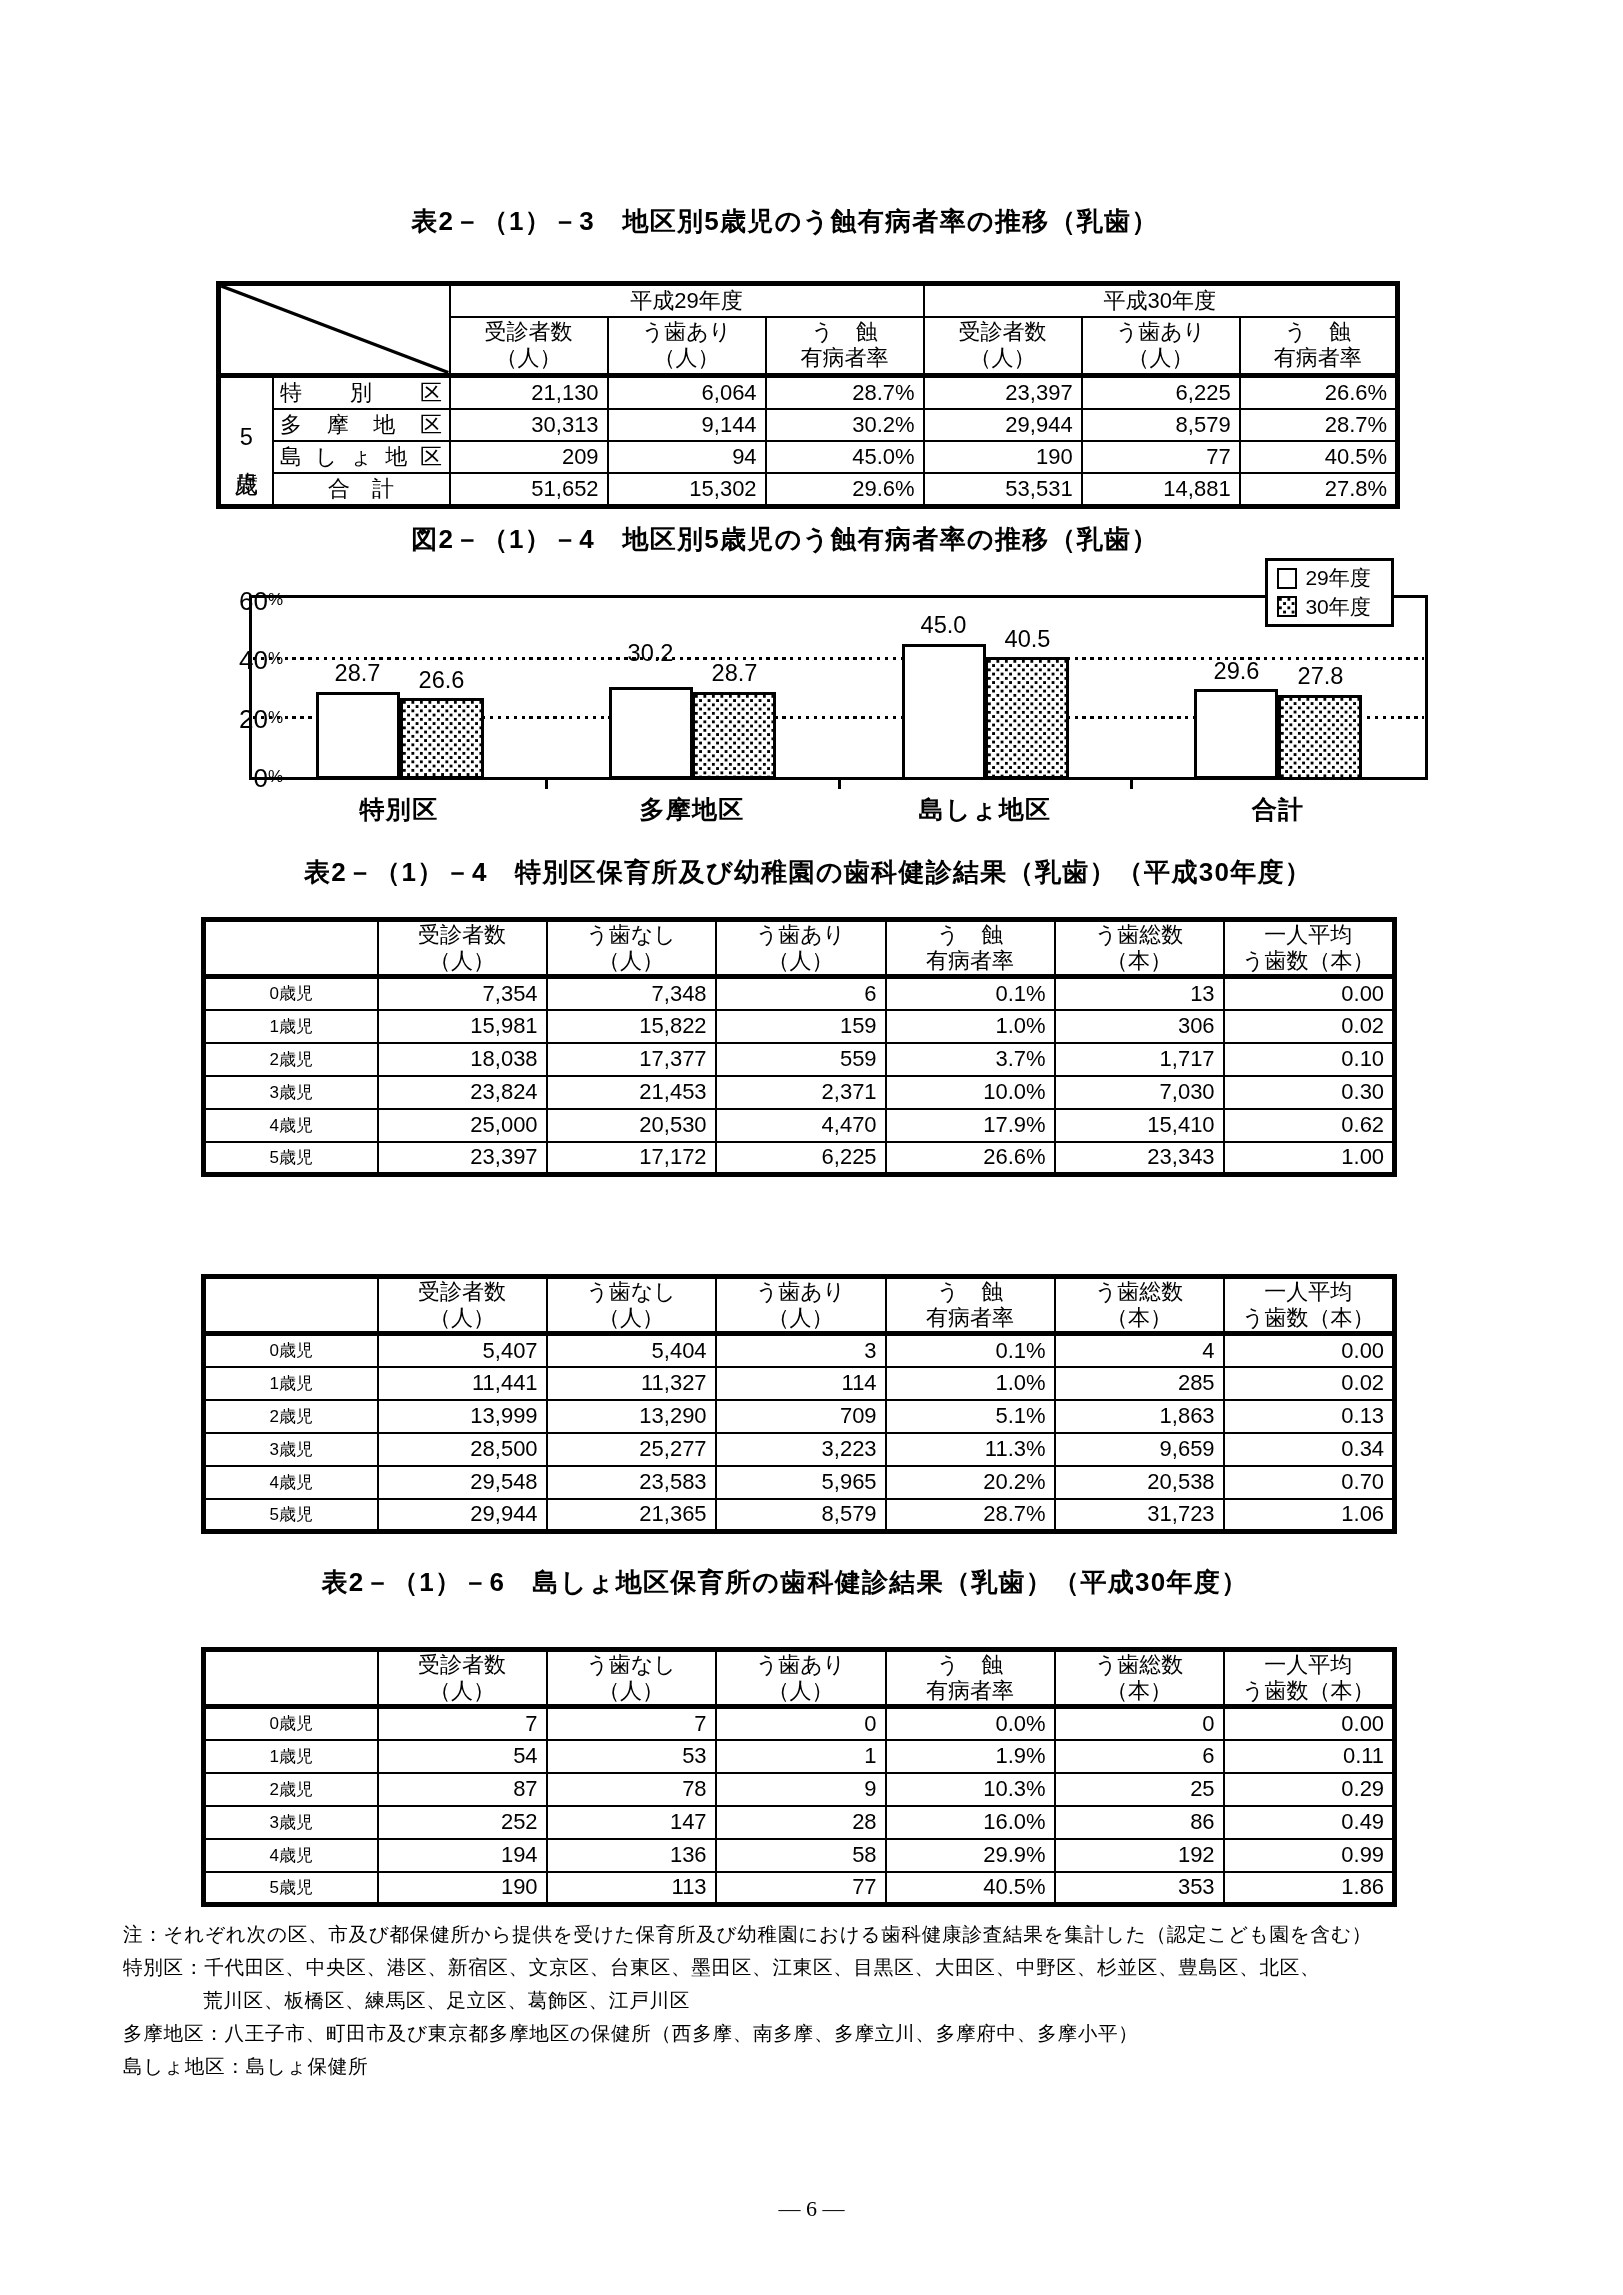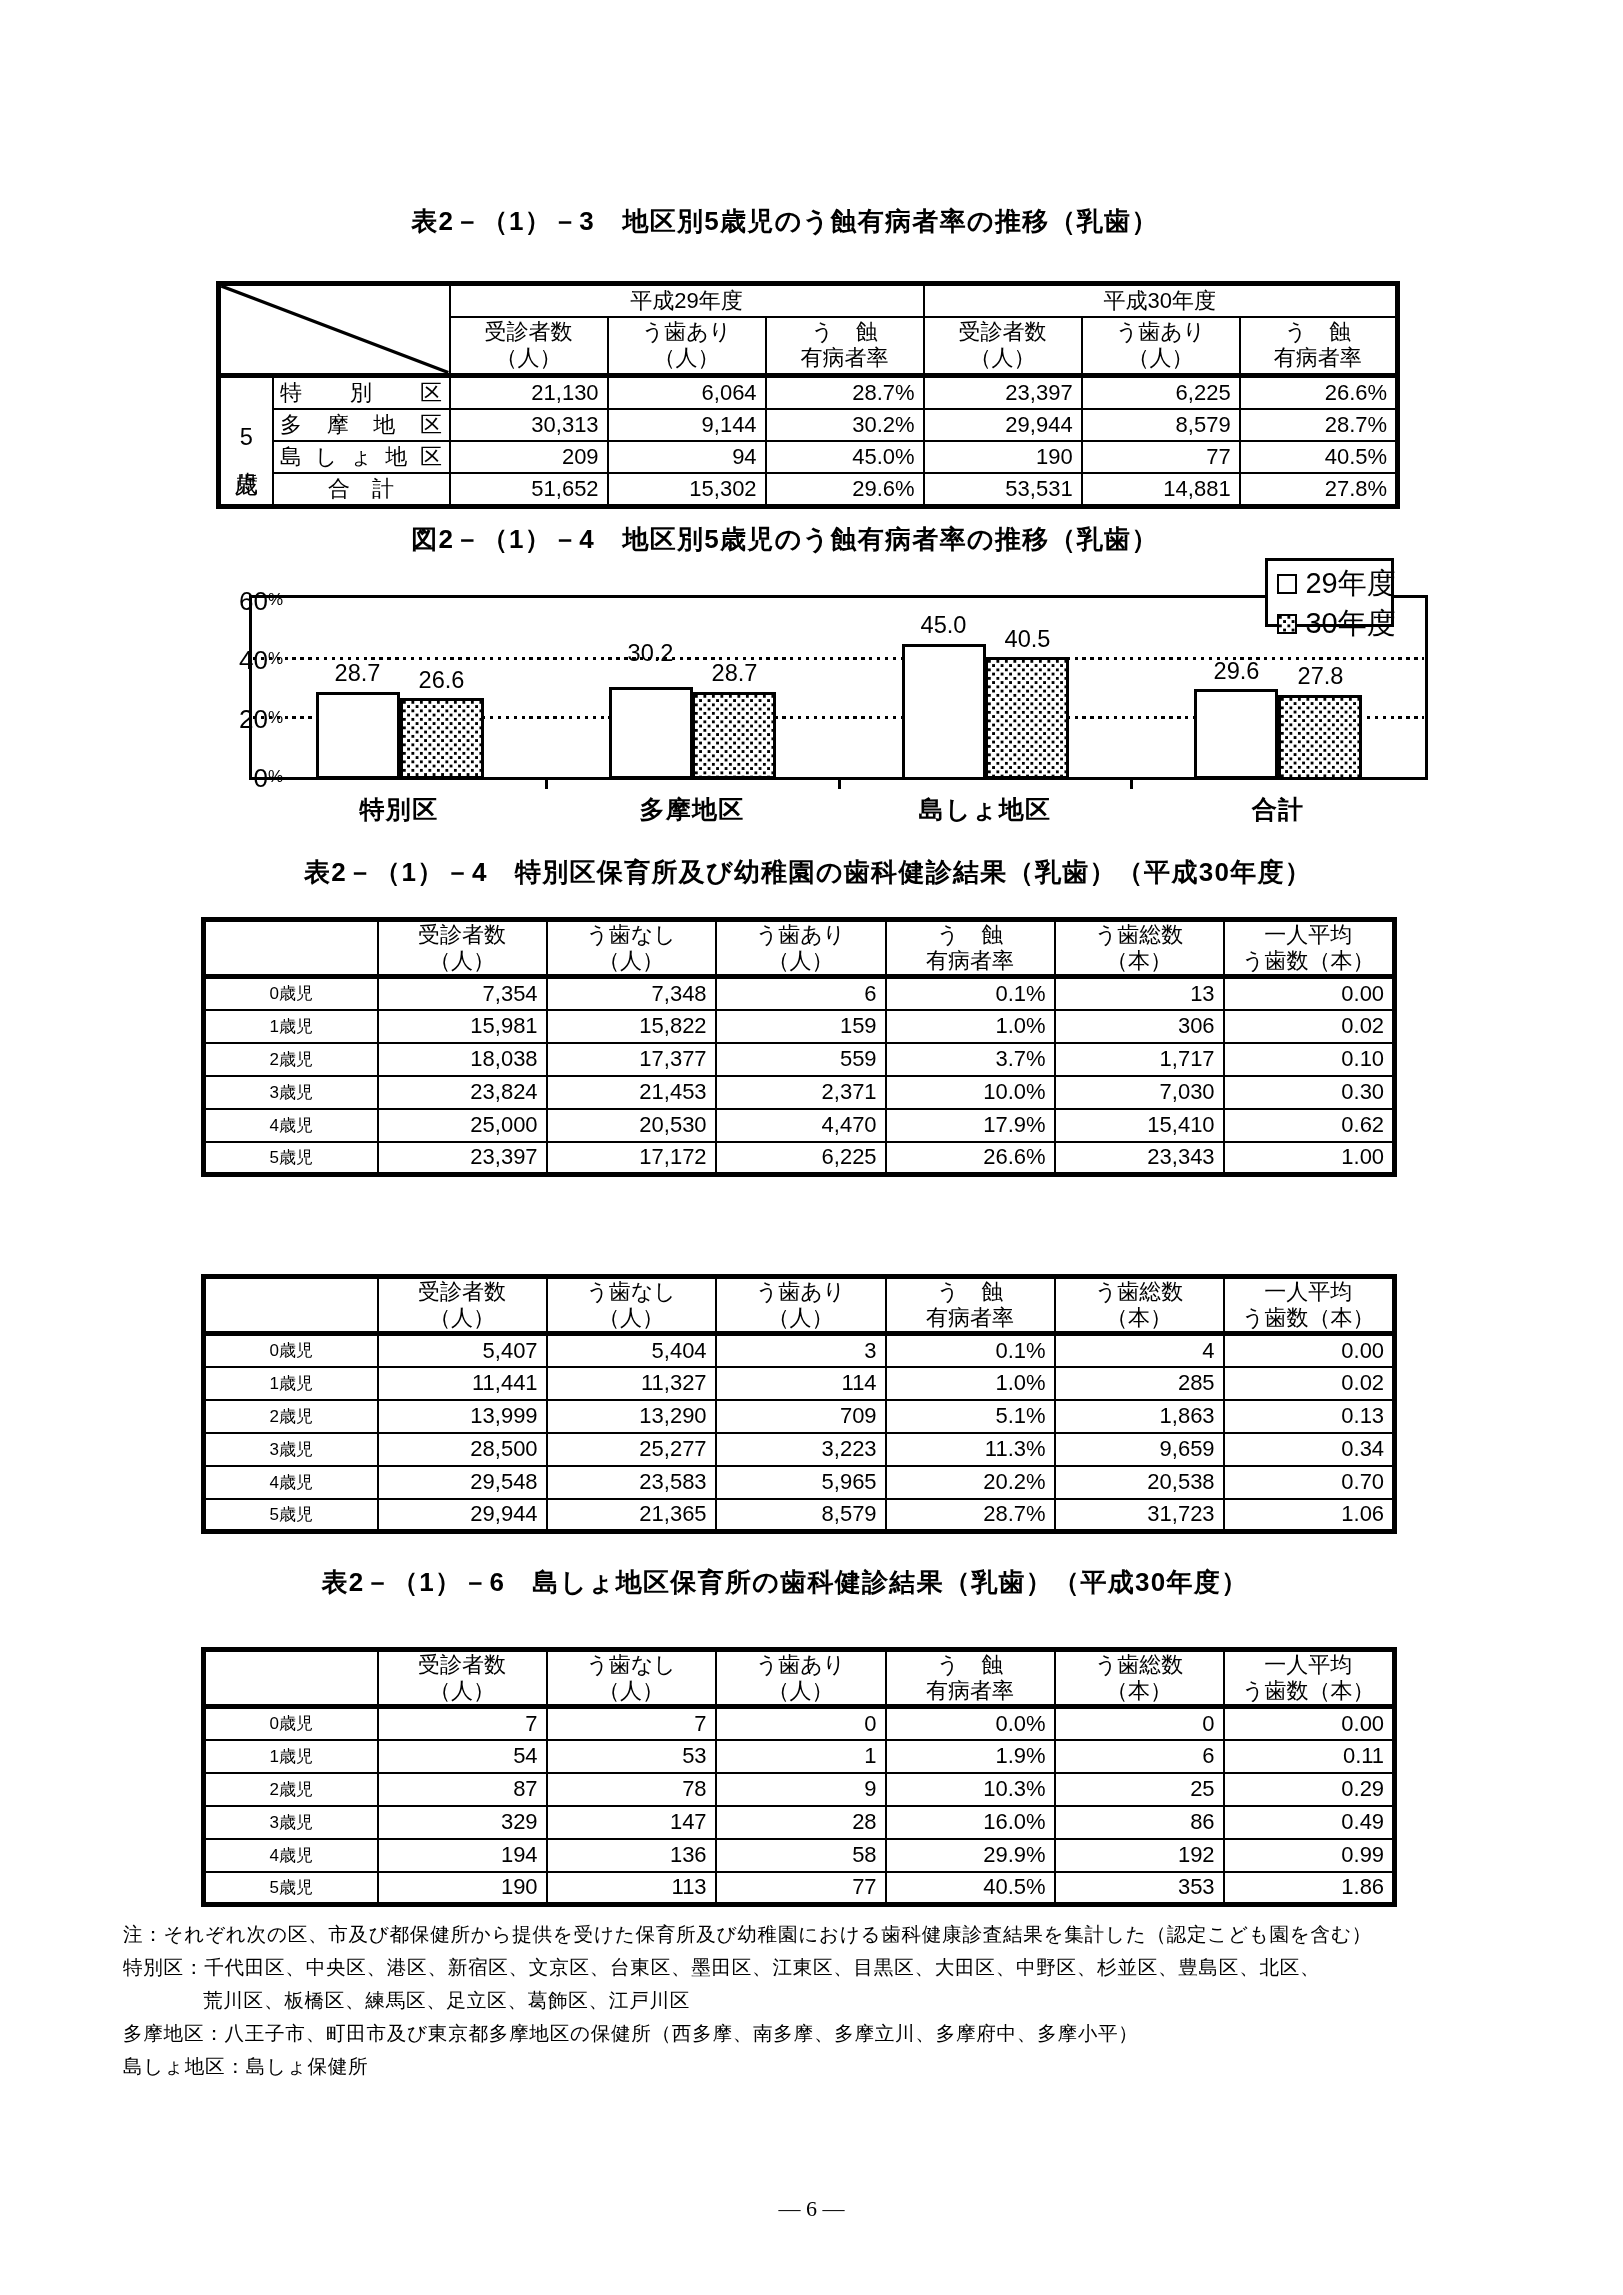--- a/index.html
+++ b/index.html
@@ -56,21 +56,21 @@
   .ylab{position:absolute;text-align:right;font-size:26px;line-height:31px;white-space:nowrap;}
   .ylab .pct{font-size:17px;vertical-align:5.2px;}
   .xlab{position:absolute;width:196px;text-align:center;font-size:25px;font-weight:bold;
         letter-spacing:1.3px;}
   .xtick{position:absolute;width:2.6px;height:11.8px;background:#000;}
   .legend{position:absolute;left:1265px;top:558px;width:129px;height:69px;
         box-sizing:border-box;border:3.3px solid #000;background:#fff;z-index:5;
         display:flex;flex-direction:column;justify-content:space-around;padding:3.3px 0 3.3px 8.5px;}
   .lg-item{display:flex;align-items:center;gap:8.5px;}
   .swatch{width:16.4px;height:16.4px;border:2.6px solid #000;background:#fff;flex:none;}
-  .lg-label{font-size:29px;white-space:nowrap;}
+  .lg-label{font-size:21px;white-space:nowrap;}
 
   
   .notes{position:absolute;left:123px;top:1921px;font-size:19.6px;letter-spacing:0.7px;}
   .notes div{height:33px;line-height:27.5px;white-space:nowrap;}
   .notes .indent{padding-left:80px;}
   .pagenum{position:absolute;left:0;top:2196px;width:1623px;text-align:center;
         font-family:"Liberation Serif",serif;font-size:22px;}
 </style>
 </head>
 <body>
@@ -470,21 +470,21 @@
           <td class="rl">2歳児</td>
           <td class="num">87</td>
           <td class="num">78</td>
           <td class="num">9</td>
           <td class="num">10.3%</td>
           <td class="num">25</td>
           <td class="num">0.29</td>
         </tr>
         <tr>
           <td class="rl">3歳児</td>
-          <td class="num">329</td>
+          <td class="num">252</td>
           <td class="num">147</td>
           <td class="num">28</td>
           <td class="num">16.0%</td>
           <td class="num">86</td>
           <td class="num">0.49</td>
         </tr>
         <tr>
           <td class="rl">4歳児</td>
           <td class="num">194</td>
           <td class="num">136</td>

